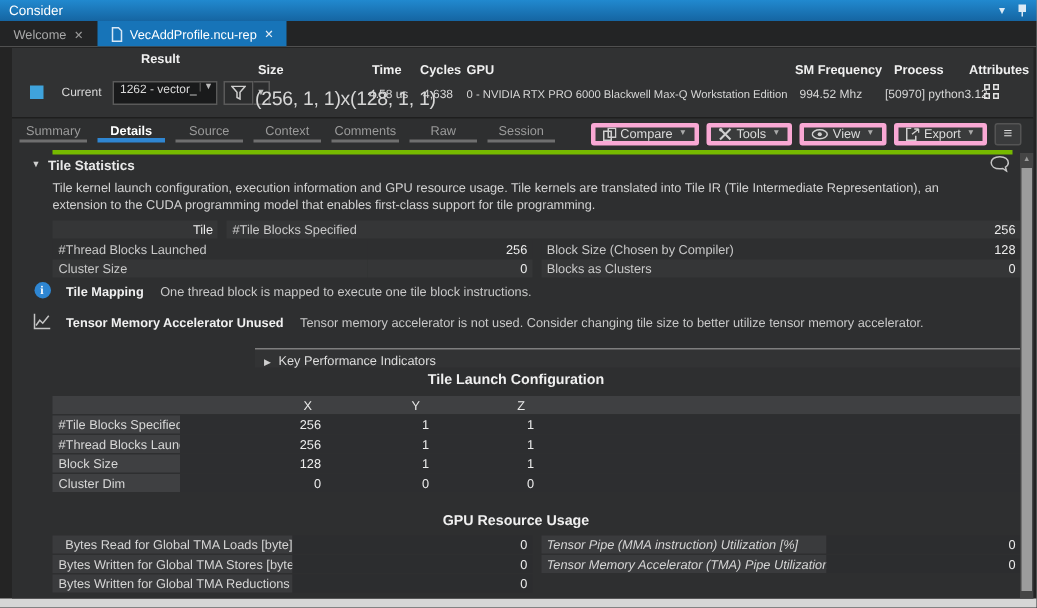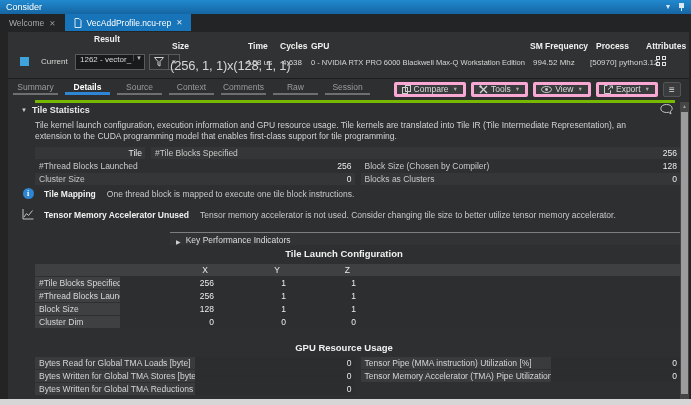--- a/index.html
+++ b/index.html
@@ -110,23 +110,23 @@
   .xyz-c0 { width:85px; background:#3f4042; color:#d8d8d8; padding-left:4px; white-space:nowrap; overflow:hidden; }
   .xyz-cx { width:100px; background:#2d2e30; text-align:right; padding-right:6px; color:#ececec; }
   .xyz-cy { width:72px;  background:#2d2e30; text-align:right; padding-right:6px; color:#ececec; }
   .xyz-cz { width:70px;  background:#2d2e30; text-align:right; padding-right:6px; color:#ececec; }
   .xyz-rest { flex:1; background:#2d2e30; }
   .xyz-head .xyz-c0, .xyz-head .xyz-cx, .xyz-head .xyz-cy, .xyz-head .xyz-cz, .xyz-head .xyz-rest { background:#3f4042; color:#eaeaea; font-weight:bold; }
   .xyz-head .xyz-cx, .xyz-head .xyz-cy, .xyz-head .xyz-cz { padding-right:12px; font-weight:normal; }
 
   .gru-table { position:absolute; top:325px; left:27px; right:9px; }
   .gru-row { display:flex; height:12px; margin-bottom:1px; font-size:8.5px; line-height:12px; }
-  .gru-ll { width:160px; padding-left:4px; color:#d5d5d5; white-space:nowrap; overflow:hidden; }
+  .gru-ll { width:160px; padding-left:4px; color:#d5d5d5; white-space:nowrap; overflow:hidden;text-align:right; }
   .gru-lv { flex:1; text-align:right; padding-right:3px; color:#ececec; }
-  .gru-rl { width:190px; padding-left:4px; color:#d5d5d5; white-space:nowrap; overflow:hidden; }
+  .gru-rl { width:190px; padding-left:4px; color:#d5d5d5; white-space:nowrap; overflow:hidden;font-style:italic; }
   .gru-rv { flex:1; text-align:right; padding-right:3px; color:#ececec; }
   .gru-left { flex:1; display:flex; }
   .gru-right { flex:1; display:flex; margin-left:6px; }
 
   
   .vscroll { position:absolute; top:70px; right:0; bottom:0; width:9px; background:#454545; }
   .vscroll .up { position:absolute; top:1px; left:0; right:0; text-align:center; font-size:5px; color:#9a9a9a; }
   .vscroll .thumb { position:absolute; top:10px; bottom:5px; left:1px; right:1px; background:#9c9c9c; }
 
   svg { display:block; }

